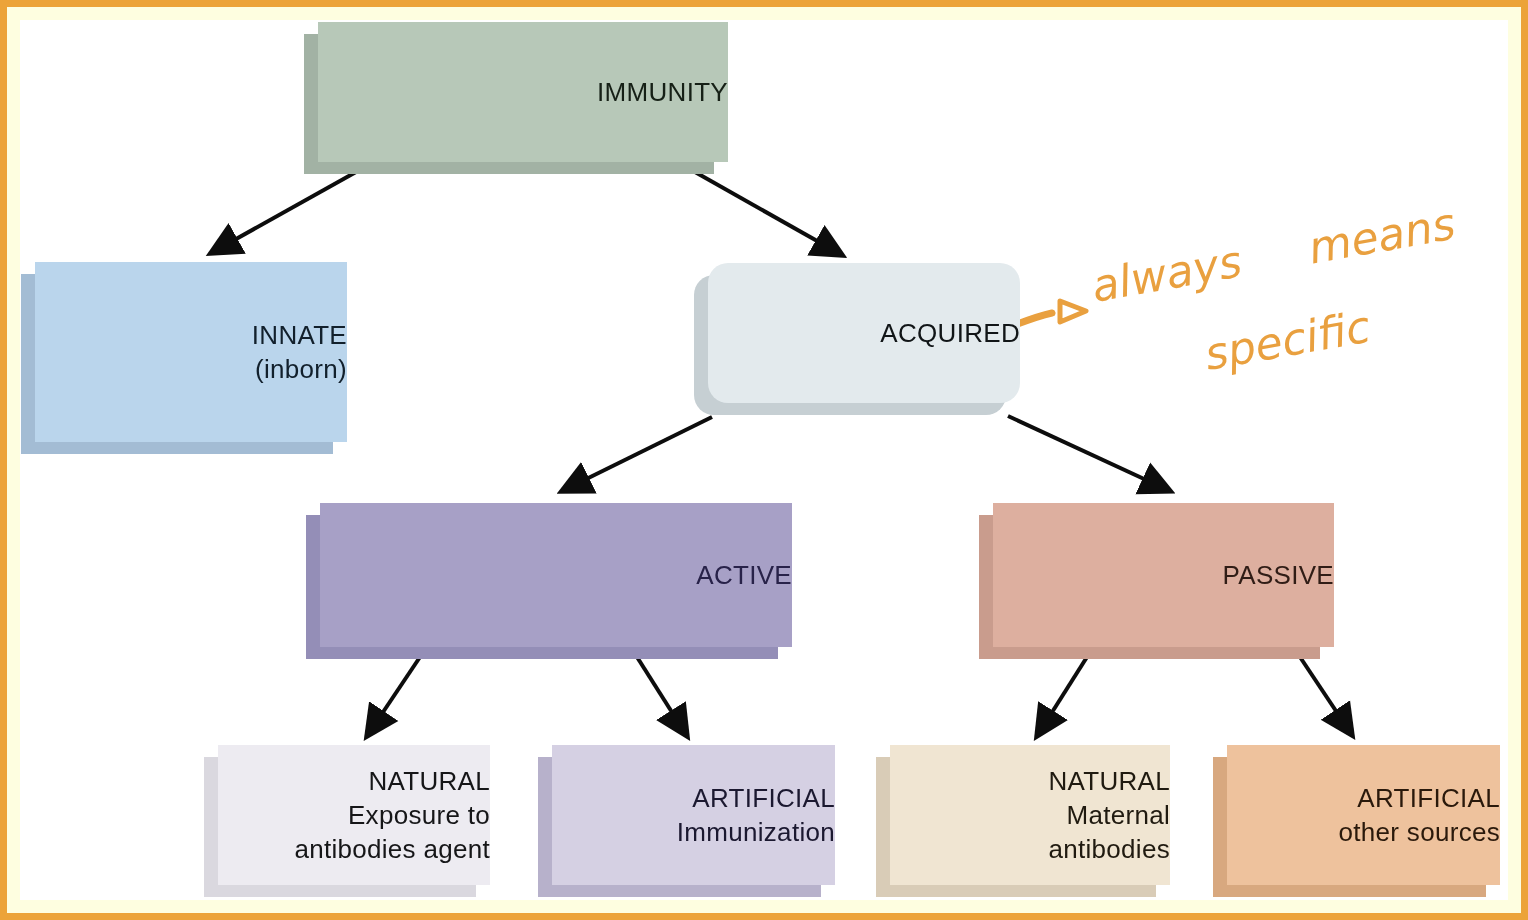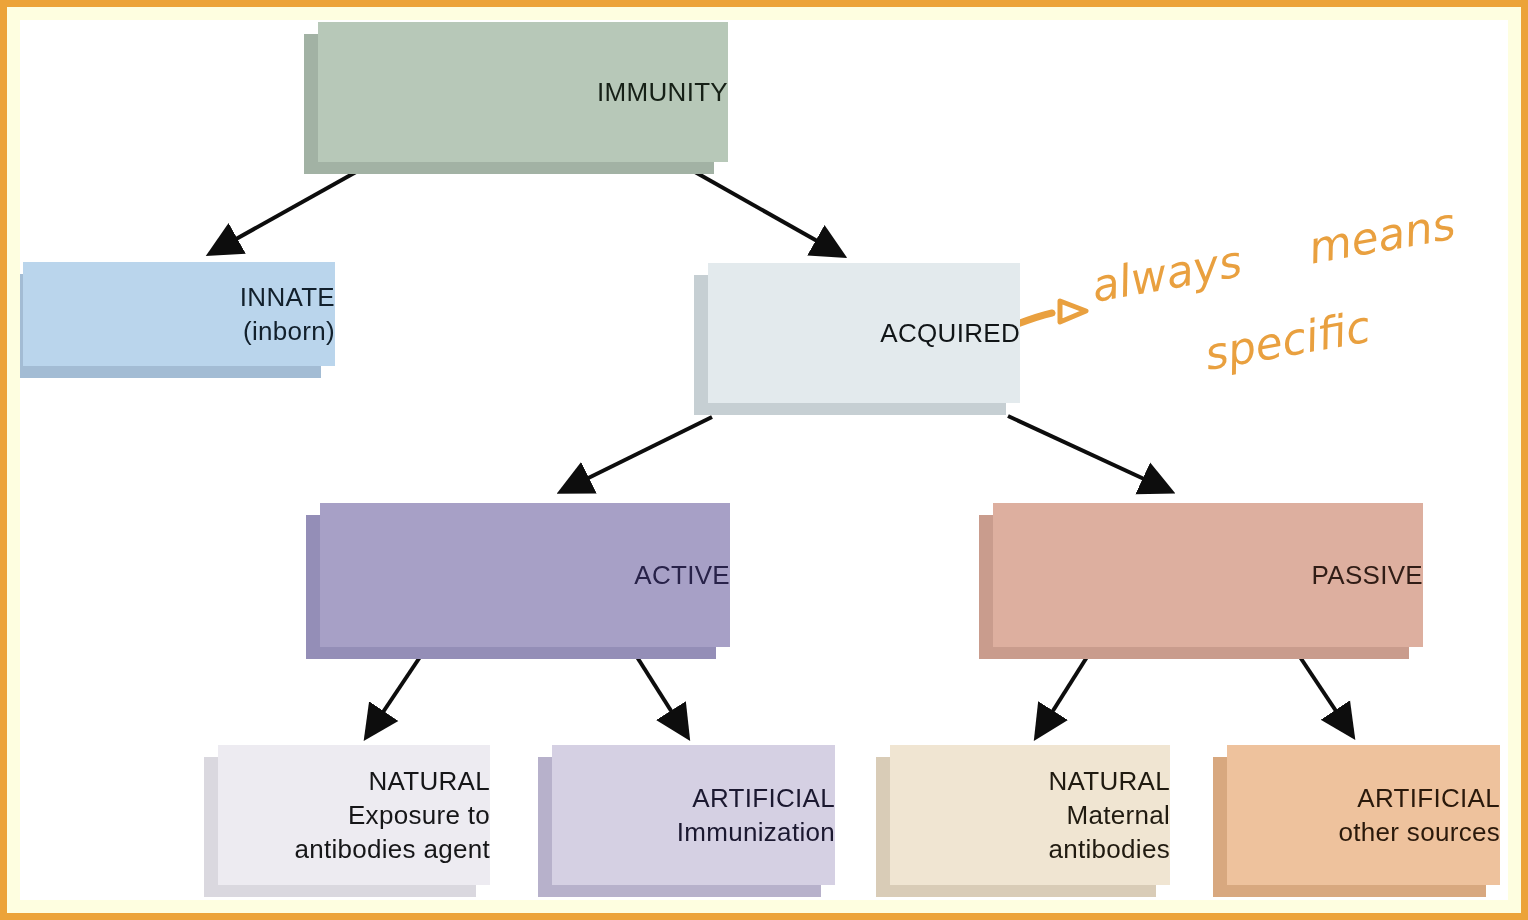--- a/index.html
+++ b/index.html
@@ -44,24 +44,24 @@
     justify-content: center;
     text-align: center;
     font-size: 26px;
     line-height: 34px;
     letter-spacing: 0.3px;
     z-index: 2;
     box-shadow: -14px 12px 0 rgba(0,0,0,0.18); 
   }
   .box .t { font-size: 26px; }
   .box-immunity            { left: 318px;  top: 22px;  width: 410px; height: 140px; font-size: 27px; }
-  .box-innate              { left: 23px;   top: 262px; width: 312px; height: 104px; }
-  .box-acquired            { left: 708px;  top: 263px; width: 312px; height: 140px; }
-  .box-active              { left: 320px;  top: 503px; width: 410px; height: 144px; }
-  .box-passive             { left: 993px;  top: 503px; width: 430px; height: 144px; }
+  .box-innate              { left: 35px;   top: 262px; width: 312px; height: 180px; }
+  .box-acquired            { left: 708px;  top: 263px; width: 312px; height: 140px; border-radius: 20px; }
+  .box-active              { left: 320px;  top: 503px; width: 472px; height: 144px; }
+  .box-passive             { left: 993px;  top: 503px; width: 341px; height: 144px; }
   .box-natural-active      { left: 218px;  top: 745px; width: 272px; height: 140px; }
   .box-artificial-active   { left: 552px;  top: 745px; width: 283px; height: 140px; }
   .box-natural-passive     { left: 890px;  top: 745px; width: 280px; height: 140px; }
   .box-artificial-passive  { left: 1227px; top: 745px; width: 273px; height: 140px; }
   .annot-text {
     font-style: italic;
     font-size: 44px;
     font-family: "DejaVu Sans", sans-serif;
   }
 </style>

